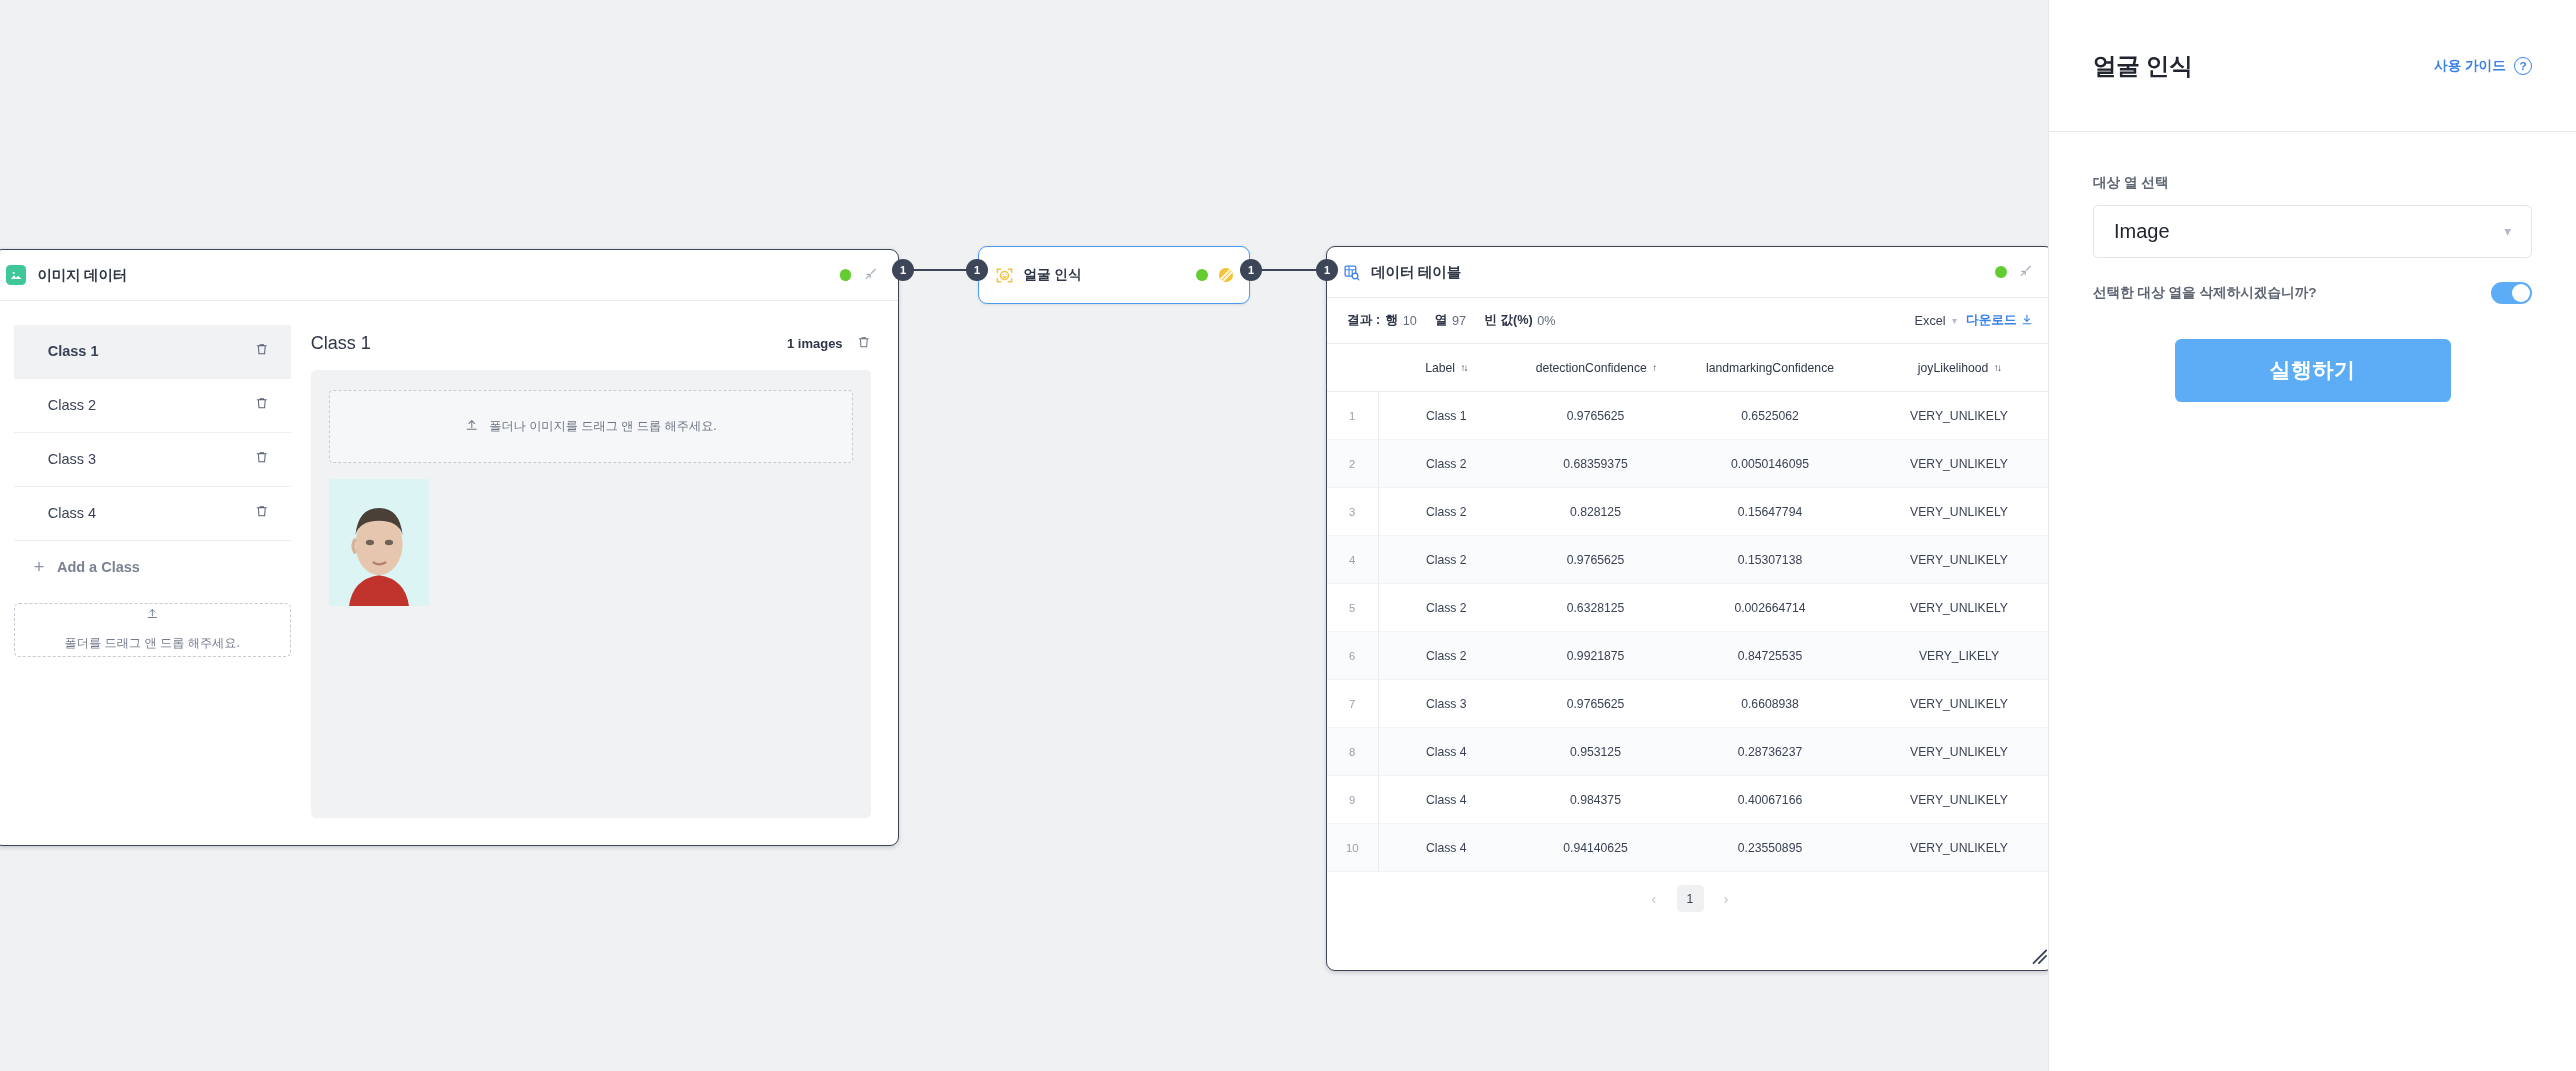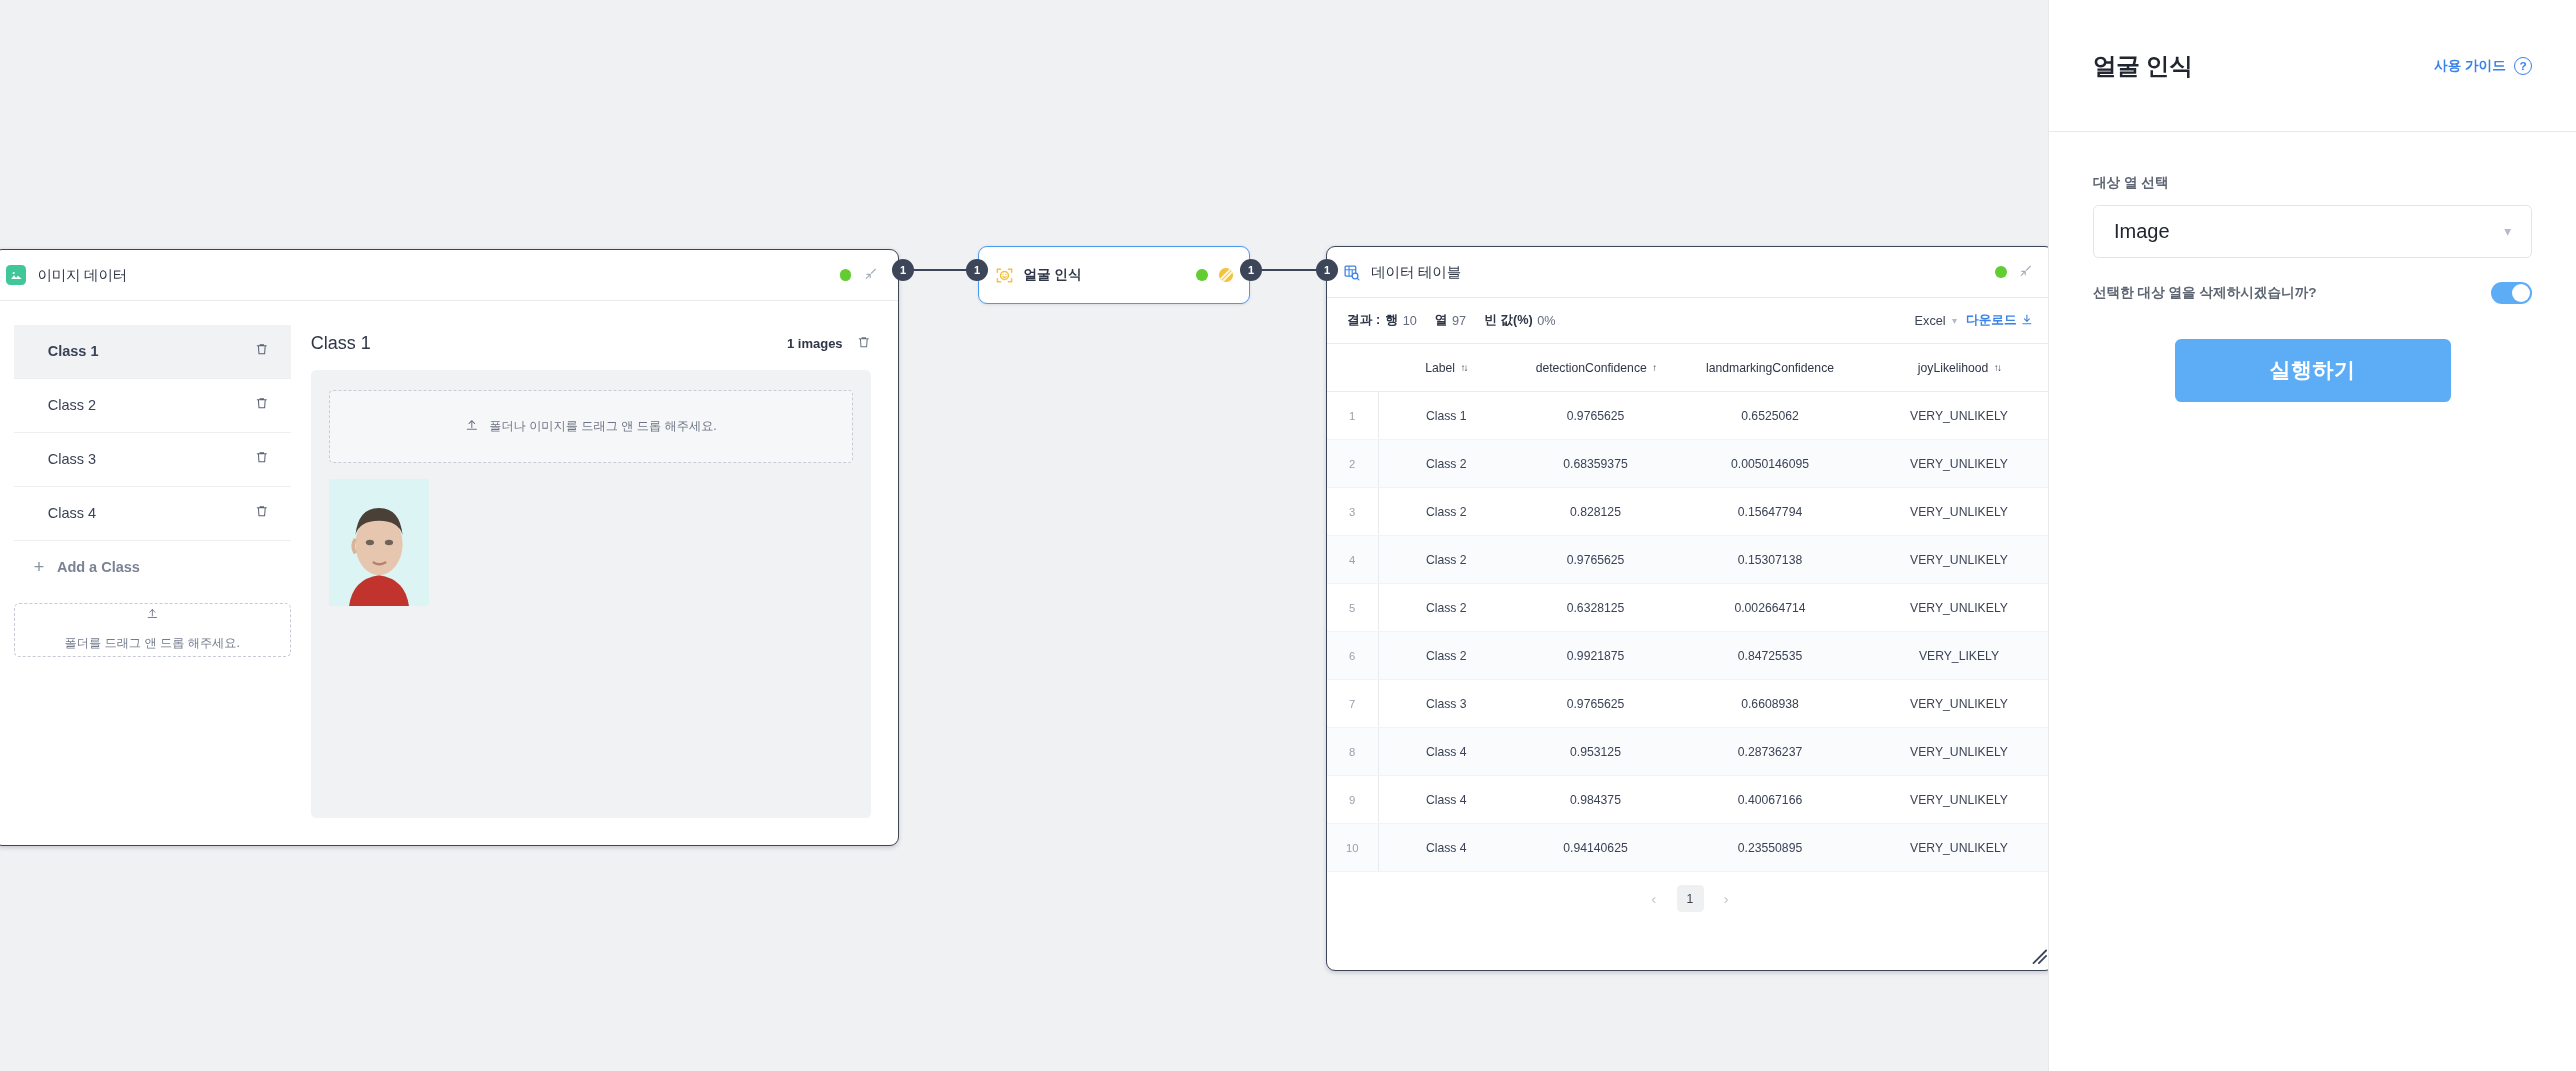--- a/index.html
+++ b/index.html
@@ -27,21 +27,21 @@
     border: 0.9px solid #3d4558;
     border-radius: 9px;
     box-shadow: 0 1.8px 4.5px rgba(25,32,56,.18);
     overflow: hidden;
   }
   .node-head {
     height: 51px; display: flex; align-items: center; padding: 0 20px 0 12.7px;
     border-bottom: 0.9px solid #e8eaee; position: relative;
   }
   .node-title {
-    font-size: 14.5px; font-weight: 400; color: #2f3647; letter-spacing: -0.2px;
+    font-size: 14.5px; font-weight: 700; color: #2f3647; letter-spacing: -0.2px;
   }
   .ico-square {
     width: 20px; height: 20px; border-radius: 4.5px; margin-right: 11px;
     display: inline-flex; align-items: center; justify-content: center; flex: 0 0 auto;
   }
   .ico-green { background: #3fc79a; }
   .node-head-right { margin-left: auto; display: flex; align-items: center; gap: 12.7px; }
   .dot-green { width: 11.8px; height: 11.8px; border-radius: 50%; background: #62cc30; }
   .dot-yellow {
     width: 13.6px; height: 13.6px; border-radius: 50%;

